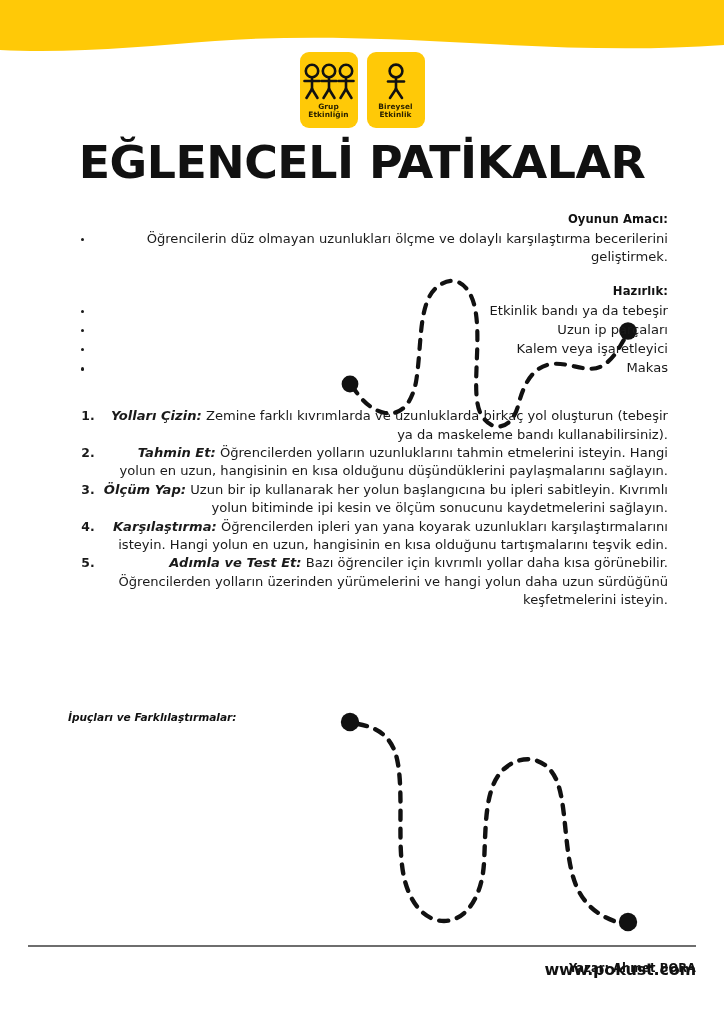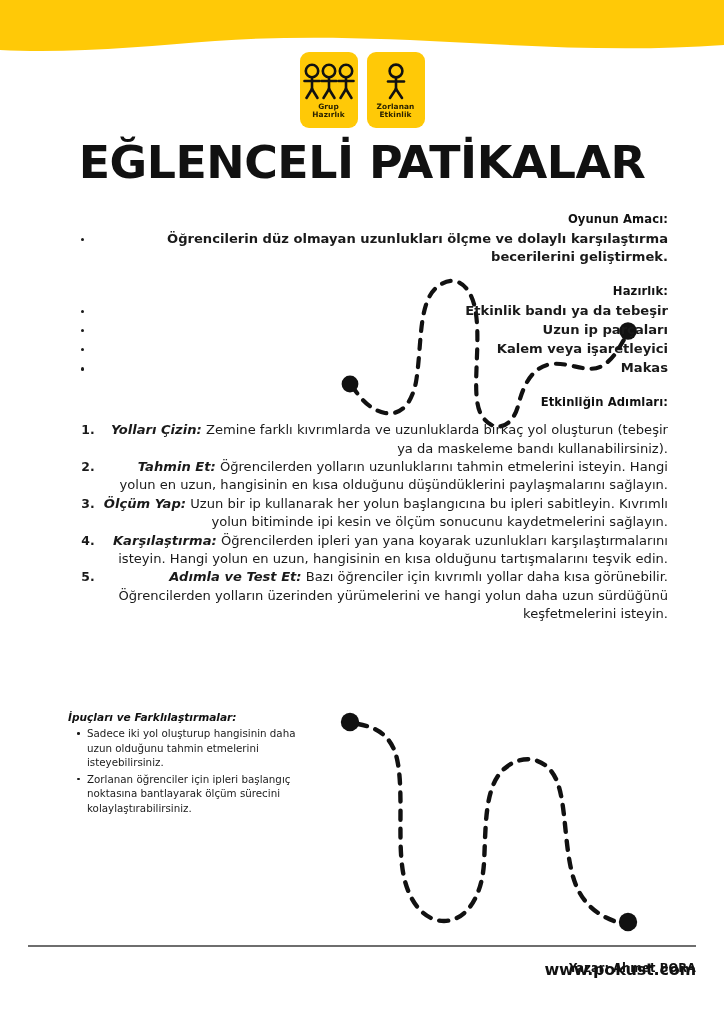--- a/index.html
+++ b/index.html
@@ -46,21 +46,20 @@
   .content{position:absolute;top:212px;left:68px;width:600px;text-align:right;}
   h2.sec{
     font-size:11.6px;font-weight:bold;color:#111;margin:0 0 4px 0;
     letter-spacing:.1px;
   }
   .sec-gap{height:17px;}
   ul.dots{margin:0 0 0 10px;padding:0 0 0 14px;list-style:none;}
   ul.dots li{
     position:relative;font-size:13.1px;line-height:1.38;margin:0 0 1px 0;
     color:#1a1a1a;
-    font-weight:bold;
   }
   ul.dots li::before{
     content:"";position:absolute;left:-11px;top:8px;
     width:3.2px;height:3.2px;border-radius:50%;background:#1a1a1a;
   }
   ol.steps{margin:12px 0 0 12px;padding:0 0 0 19px;}
   ol.steps li{
     font-size:13.1px;line-height:1.385;margin:0 0 0.5px 0;color:#1a1a1a;
   }
   ol.steps li::marker{font-weight:bold;font-size:12.4px;}
@@ -137,38 +136,38 @@
             <circle cx="43" cy="9" r="6.2"></circle>
               <line x1="43" y1="15.5" x2="43" y2="27"></line>
             <line x1="43" y1="27" x2="37.5" y2="36"></line>
               <line x1="43" y1="27" x2="48.5" y2="36"></line>
             <line x1="35.5" y1="19" x2="50.5" y2="19"></line>
           </g>
         </svg>
       </div>
       <div class="badge-label">
         <span>Grup</span><br>
-        <span>Hazırlık</span>
+        <span>Etkinliğin</span>
       </div>
     </div>
 
     <div class="badge">
       <div class="badge-figs">
         <svg width="24" height="40" viewBox="0 0 24 40">
           <g stroke="#111" stroke-width="2.6" fill="none" stroke-linecap="round">
             <circle cx="12" cy="9" r="6.4"></circle>
               <line x1="12" y1="15.6" x2="12" y2="27"></line>
             <line x1="12" y1="27" x2="6" y2="36"></line>
               <line x1="12" y1="27" x2="18" y2="36"></line>
             <line x1="4" y1="19.5" x2="20" y2="19.5"></line>
           </g>
         </svg>
       </div>
       <div class="badge-label">
-        <span>Zorlanan</span><br>
+        <span>Bireysel</span><br>
         <span>Etkinlik</span>
       </div>
     </div>
   </div>
 
   <div class="title">EĞLENCELİ PATİKALAR</div>
 
   <svg class="path-svg" style="left:330px;top:270px;" width="330" height="170" viewBox="0 0 330 170">
     <path d="M22,116 C30,128 40,140 55,143 C72,146 82,132 86,112
              C92,76 88,34 106,18 C124,2 142,14 146,44
@@ -201,21 +200,20 @@
     <h2 class="sec">Hazırlık:</h2>
     <ul class="dots">
       <li>Etkinlik bandı ya da tebeşir</li>
       <li>Uzun ip parçaları</li>
       <li>Kalem veya işaretleyici</li>
       <li>Makas</li>
     </ul>
 
     <div class="sec-gap"></div>
 
-    <h2 class="sec">Etkinliğin Adımları:</h2>
     <ol class="steps">
       <li>
         <span class="lead">Yolları Çizin:</span><span> Zemine farklı kıvrımlarda ve uzunluklarda birkaç yol oluşturun (tebeşir ya da maskeleme bandı kullanabilirsiniz).</span>
       </li>
       <li>
         <span class="lead">Tahmin Et:</span><span> Öğrencilerden yolların uzunluklarını tahmin etmelerini isteyin. Hangi yolun en uzun, hangisinin en kısa olduğunu düşündüklerini paylaşmalarını sağlayın.</span>
       </li>
       <li>
         <span class="lead">Ölçüm Yap:</span><span> Uzun bir ip kullanarak her yolun başlangıcına bu ipleri sabitleyin. Kıvrımlı yolun bitiminde ipi kesin ve ölçüm sonucunu kaydetmelerini sağlayın.</span>
       </li>
@@ -223,24 +221,20 @@
         <span class="lead">Karşılaştırma:</span><span> Öğrencilerden ipleri yan yana koyarak uzunlukları karşılaştırmalarını isteyin. Hangi yolun en uzun, hangisinin en kısa olduğunu tartışmalarını teşvik edin.</span>
       </li>
       <li>
         <span class="lead">Adımla ve Test Et:</span><span> Bazı öğrenciler için kıvrımlı yollar daha kısa görünebilir. Öğrencilerden yolların üzerinden yürümelerini ve hangi yolun daha uzun sürdüğünü keşfetmelerini isteyin.</span>
       </li>
     </ol>
   </div>
 
   <div class="tips">
     <div class="tips-head">İpuçları ve Farklılaştırmalar:</div>
-    <ul class="tipdots">
-      <li>Sadece iki yol oluşturup hangisinin daha uzun olduğunu tahmin etmelerini isteyebilirsiniz.</li>
-      <li>Zorlanan öğrenciler için ipleri başlangıç noktasına bantlayarak ölçüm sürecini kolaylaştırabilirsiniz.</li>
-    </ul>
   </div>
 
   <div class="footer-rule"></div>
   <div class="footer">
 
 
     <div class="footer-author">Yazar: Ahmet BORA</div>
     <div class="footer-site">www.pokust.com</div>
   </div>
 

